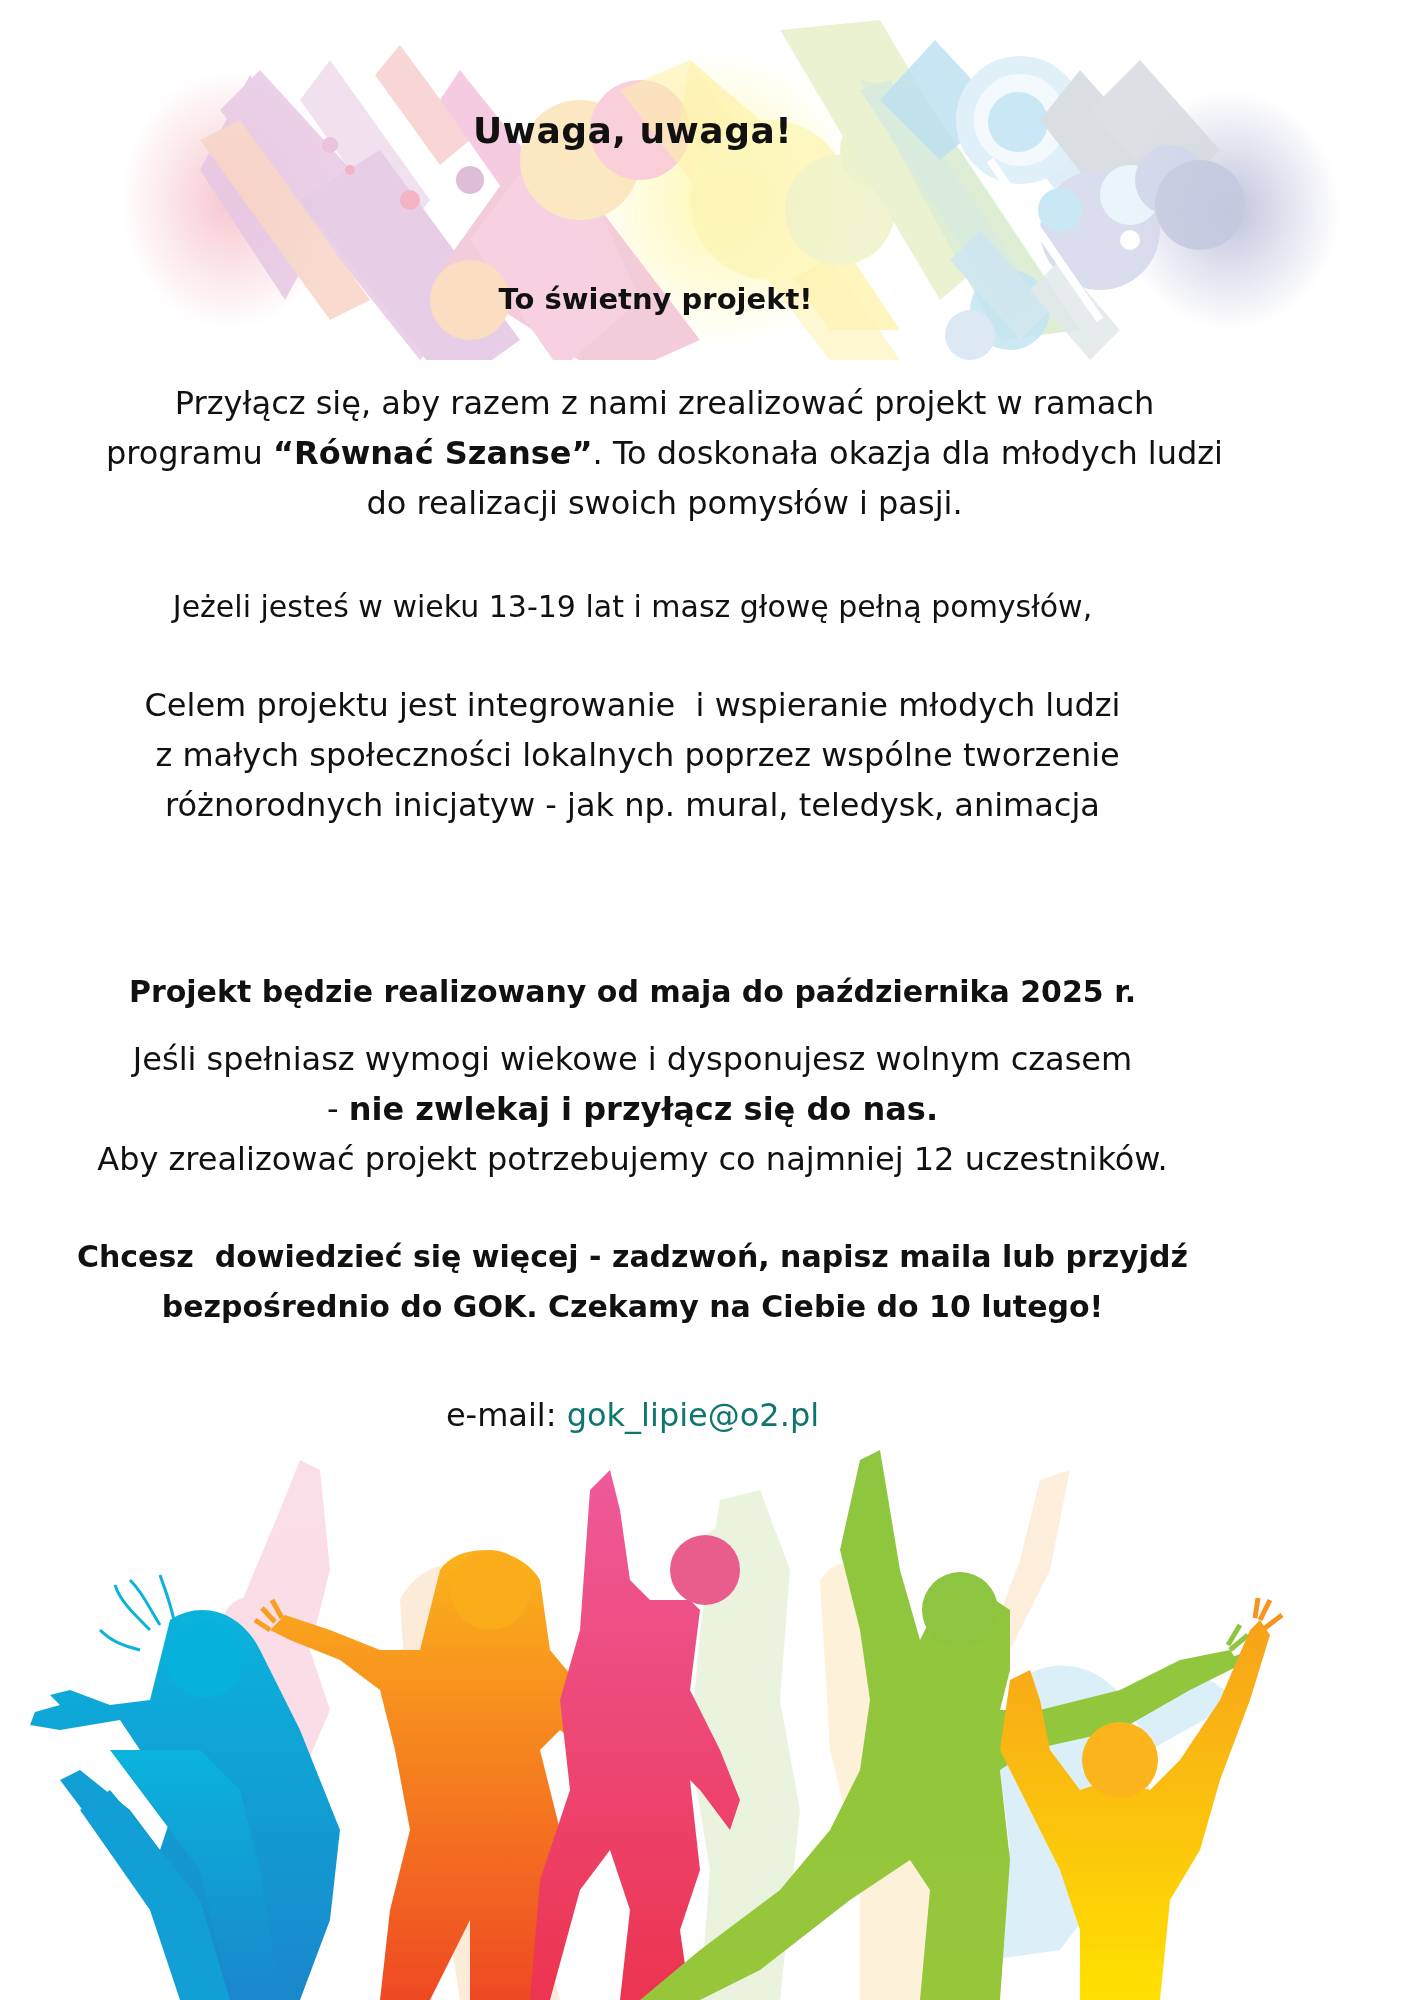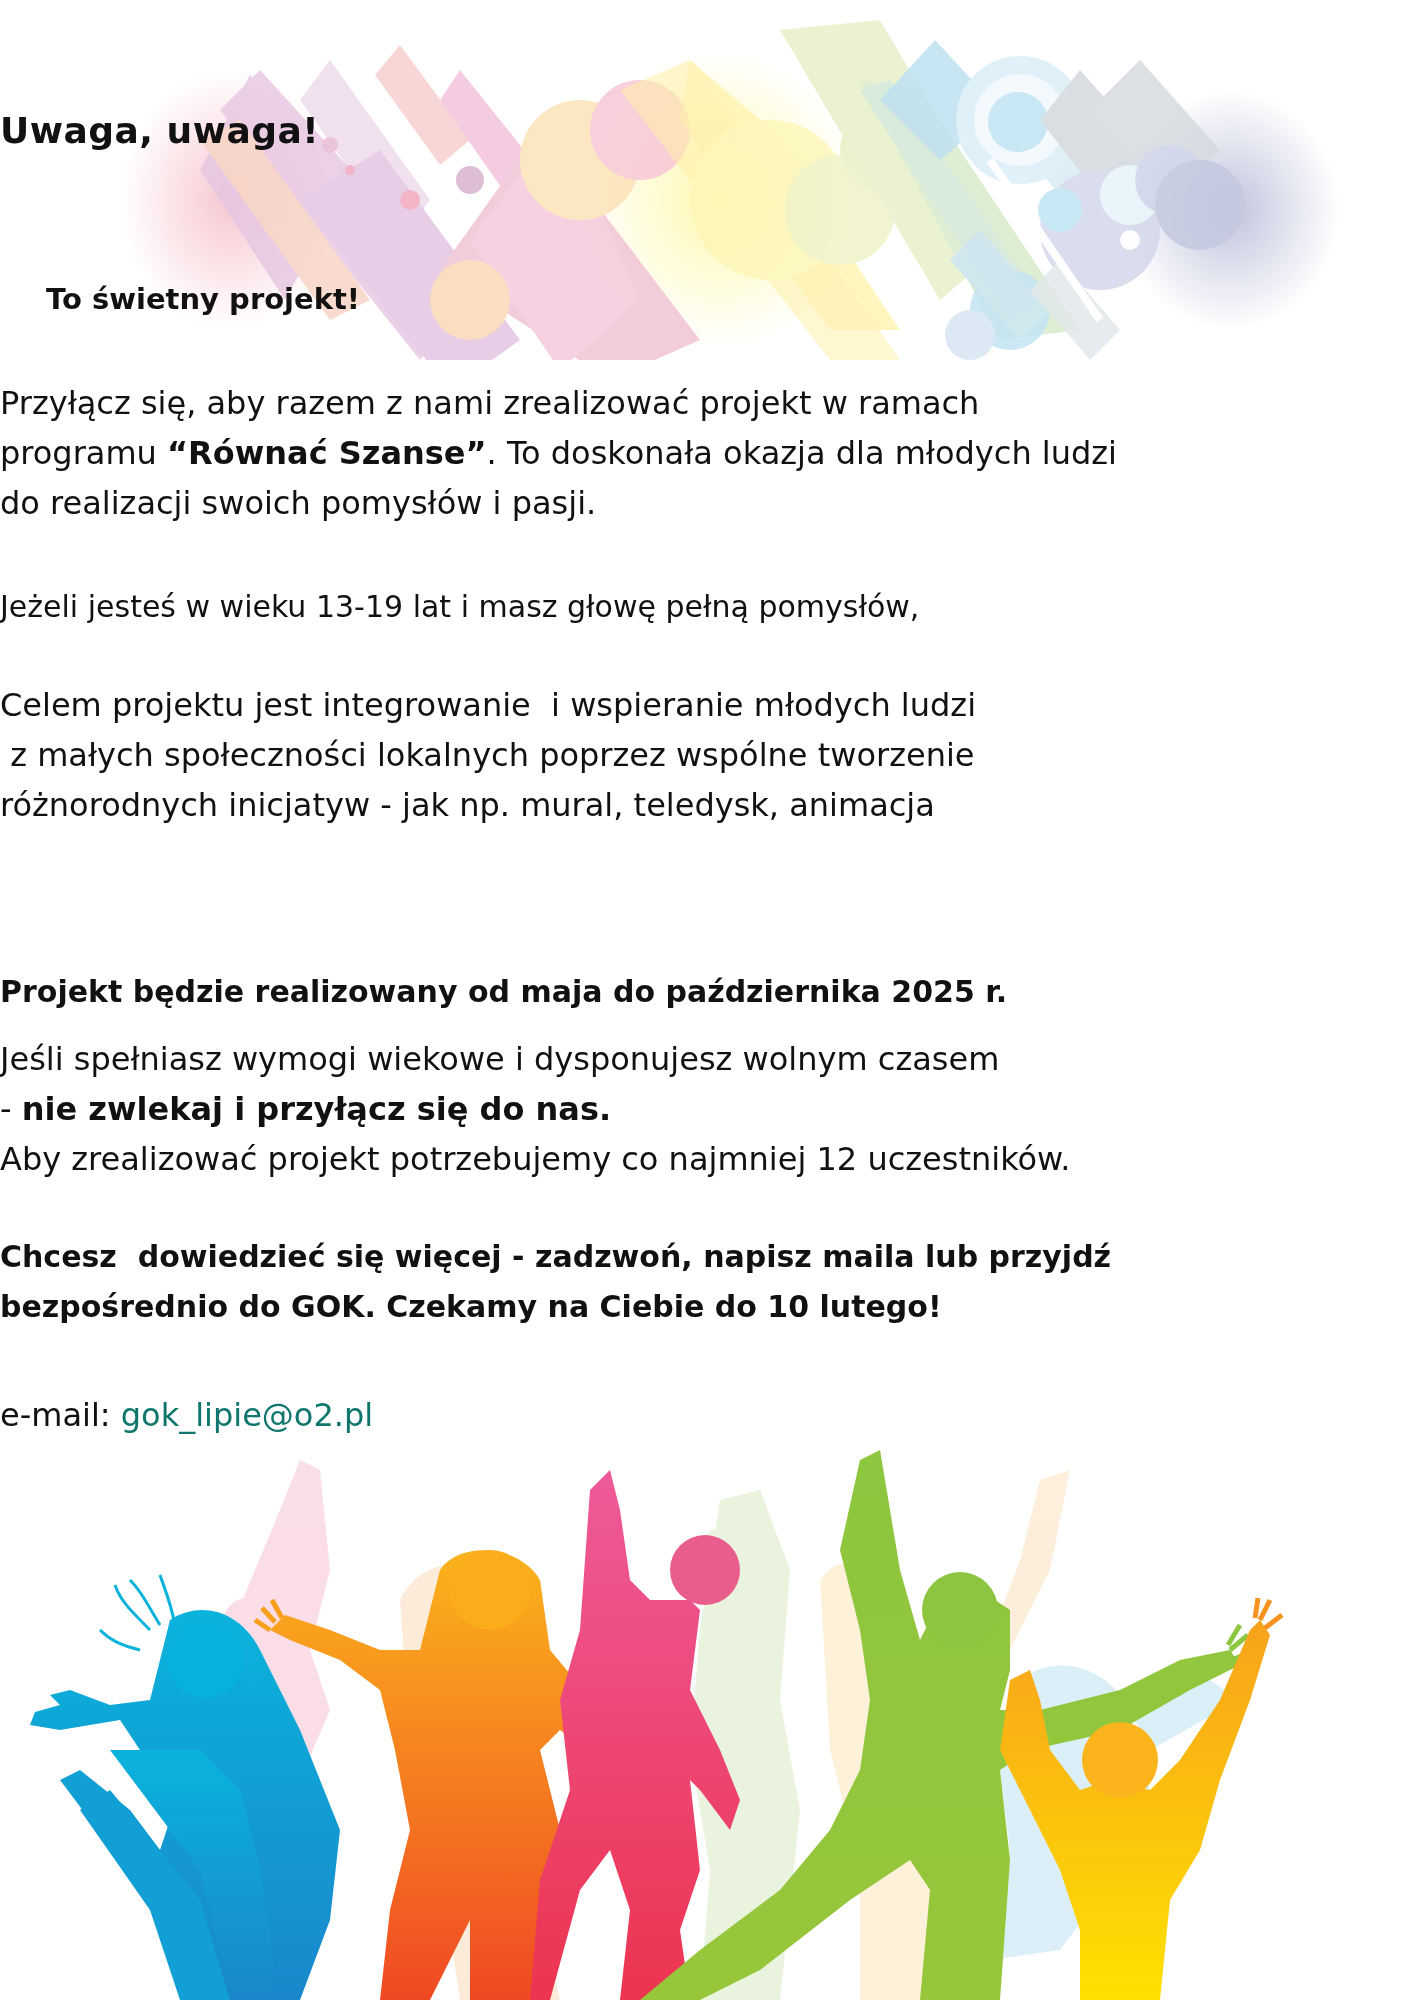--- a/index.html
+++ b/index.html
@@ -10,27 +10,27 @@
 
     
     .header-art { position: absolute; left: 0; top: 0; width: 1414px; height: 360px; overflow: hidden; }
     .header-art svg { width: 100%; height: 100%; display: block; }
 
     
     .footer-art { position: absolute; left: 0; top: 1450px; width: 1414px; height: 550px; overflow: hidden; }
     .footer-art svg { width: 100%; height: 100%; display: block; }
 
     
-    .text-block { position: absolute; left: 0; width: 1265px; text-align: left; }
+    .text-block { position: absolute; left: 0; width: 1265px; text-align: center; }
     .headline { top: 110px; font-size: 36px; font-weight: bold; letter-spacing: 0.5px; }
     .subheadline { top: 282px; font-size: 29px; font-weight: bold; padding-left: 46px; }
 
     .para { font-size: 32px; line-height: 50px; font-weight: normal; }
     .para b { font-weight: bold; }
-    .p-intro { top: 378px; }
+    .p-intro { top: 378px; margin-left: 32px; }
     .p-age { top: 582px; font-weight: normal; font-size: 30px; }
     .p-goal { top: 680px; }
     .p-dates { top: 932px; font-weight: bold; font-size: 30px; margin-top: 35px; }
     .p-join { top: 1034px; }
     .p-contact-call { top: 1232px; font-weight: bold; font-size: 30px; }
     .p-contact-info { top: 1390px; z-index: 3; }
 
     .line { display: block; white-space: pre; }
     .email-link { color: #0f766e; text-decoration: none; }
     .phone-link { color: #111111; text-decoration: none; }

